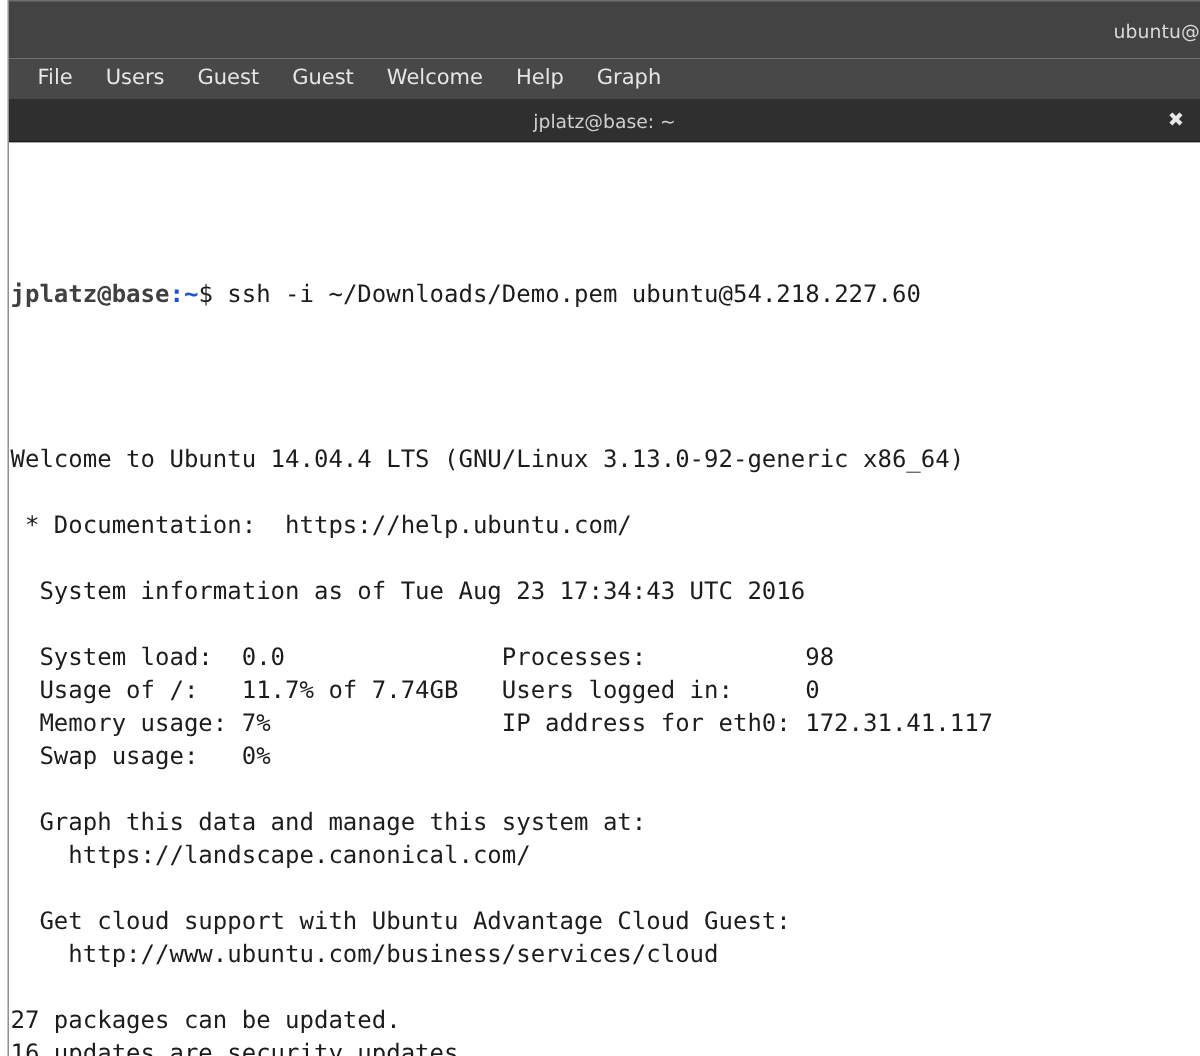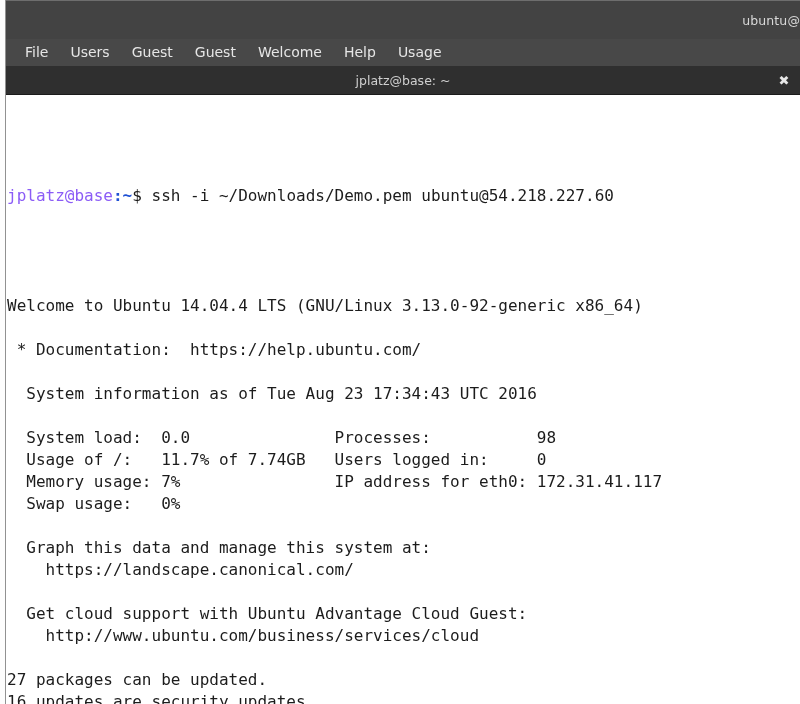--- a/index.html
+++ b/index.html
@@ -131,21 +131,21 @@
     white-space: pre;
   }
   .line {
     height: 22px;
     white-space: pre;
     padding-left: 1px;
   }
   .blank { height: 22px; }
 
   
-  .c-green  { color: #8b5cf6; font-weight: normal; }
+  .c-green  { color: #404040; font-weight: bold; }
   .c-blue   { color: #1f51d4; font-weight: bold; }
   .c-white  { color: #1c1c1c; }
 </style>
 </head>
 <body>
 
 <div id="desktop">
 
   <div class="bg-window-edge"></div>
 
@@ -155,21 +155,21 @@
       <div class="titlebar-title">ubuntu@</div>
     </div>
 
     <div class="menubar">
       <div class="menu-item">File</div>
       <div class="menu-item">Users</div>
       <div class="menu-item">Guest</div>
       <div class="menu-item">Guest</div>
       <div class="menu-item">Welcome</div>
       <div class="menu-item">Help</div>
-      <div class="menu-item">Usage</div>
+      <div class="menu-item">Graph</div>
     </div>
 
     <div class="tabbar">
       <div class="tab-title">jplatz@base: ~</div>
       <div class="tab-close">✖</div>
     </div>
 
     <div class="screen" id="screen">
 
       

